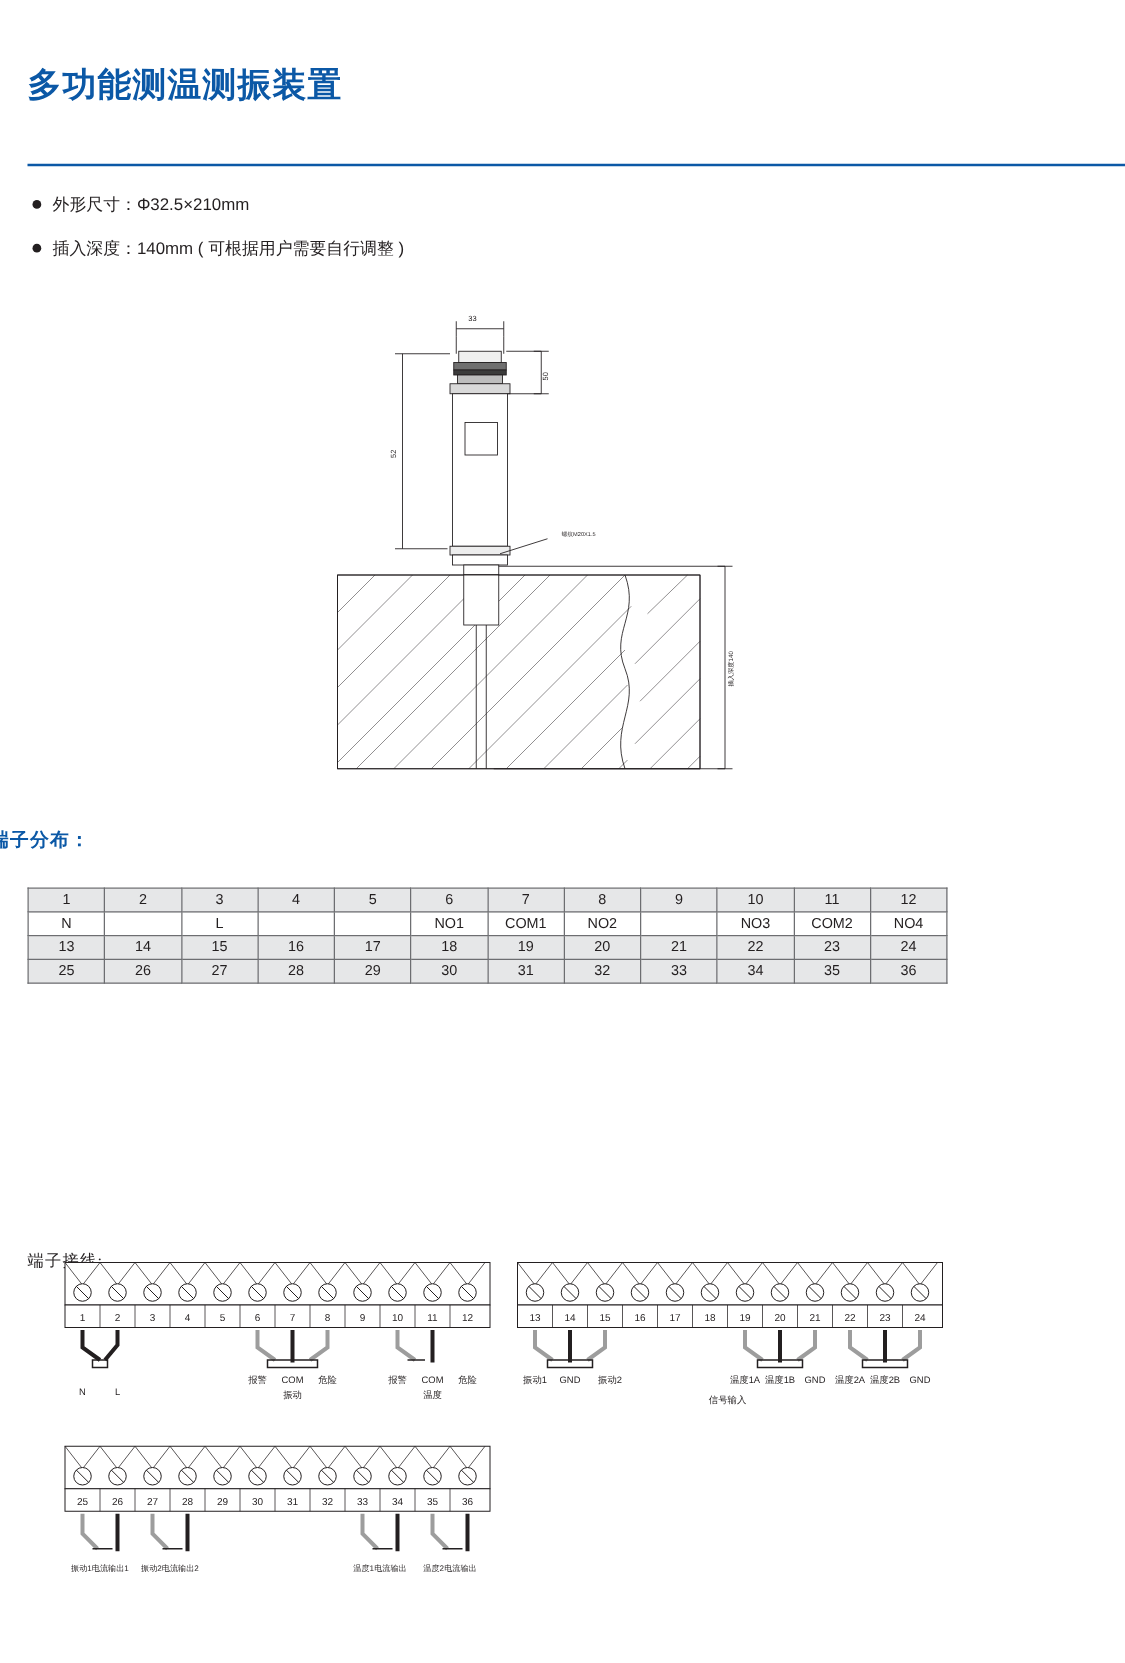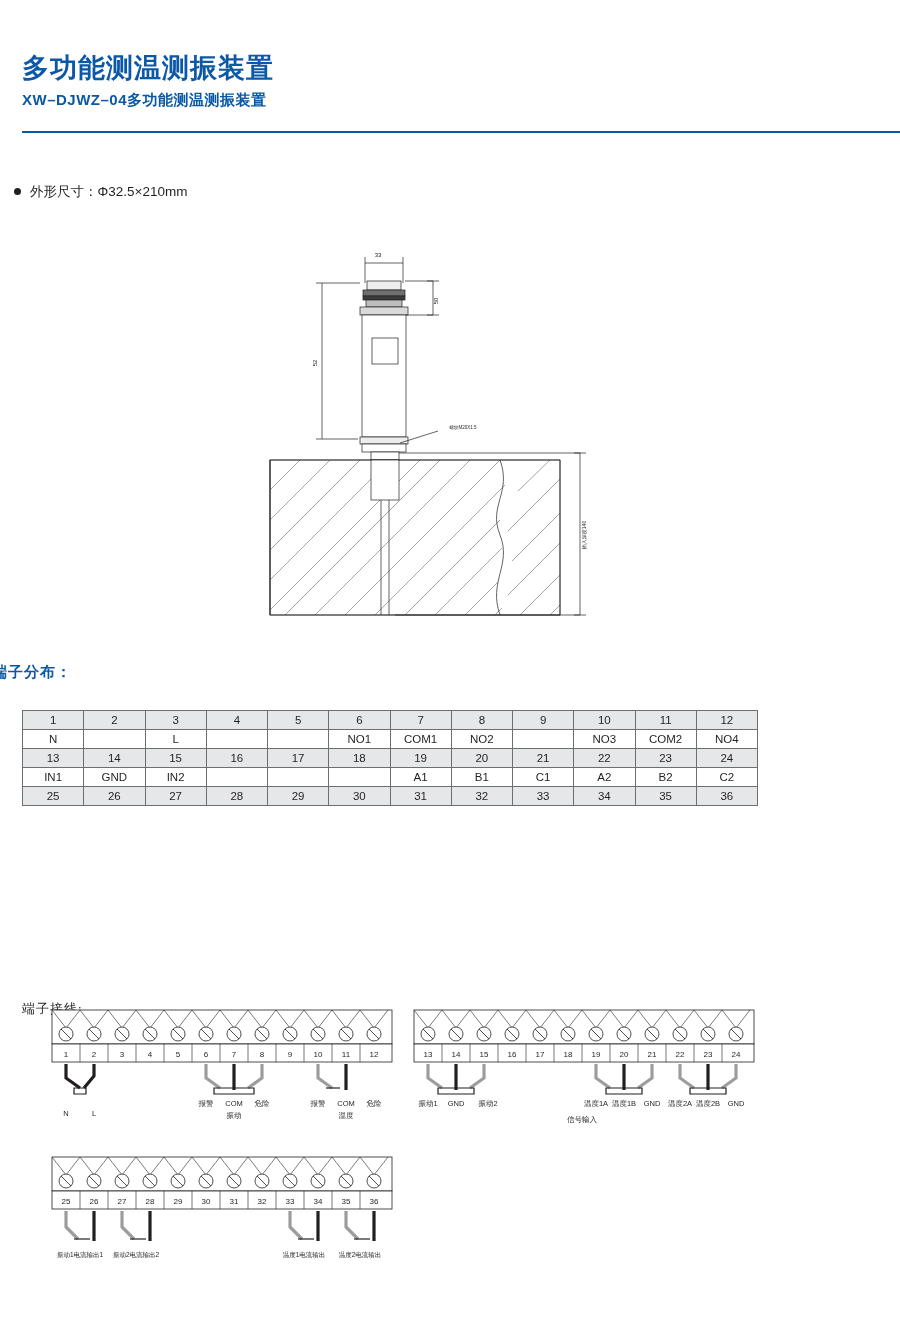--- a/index.html
+++ b/index.html
@@ -47,24 +47,23 @@
     left: 0px;
     top: 131px;
     width: 878px;
     height: 2px;
     background: #0b58a6;
   }
 
   
   .bullets {
     position: absolute;
-    left: 14px;
+    left: 26px;
     top: 155px;
     width: 700px;
-    margin-top: 28px;
   }
   .bullet {
     display: flex;
     align-items: flex-start;
     font-size: 13.5px;
     color: #231f20;
     margin-bottom: 17px;
     line-height: 1.3;
   }
   .bullet .dot {
@@ -138,28 +137,31 @@
   }
   .blk svg { display: block; }
 </style>
 </head>
 <body>
 
 <div class="page">
 
   <div class="header">
     <div class="title-main">多功能测温测振装置</div>
-    <div class="title-sub">XW–DJWZ–04多功能测温测振装置</div>
   </div>
   <div class="header-rule" style="left:22px;"></div>
 
   <div class="bullets">
     <div class="bullet">
       <span class="dot"></span>
       <span>外形尺寸：Φ32.5×210mm</span>
+    </div>
+    <div class="bullet">
+      <span class="dot"></span>
+      <span>插入深度：140mm ( 可根据用户需要自行调整 )</span>
     </div>
   </div>
 
   <div class="drawing">
     <svg width="400" height="390" viewBox="0 0 400 390">
       <g stroke="#231f20" fill="none" stroke-width="0.7">
 
         <line x1="115" y1="20" x2="153" y2="20"></line>
         <line x1="115" y1="14" x2="115" y2="26"></line>
         <line x1="153" y1="14" x2="153" y2="26"></line>
@@ -280,34 +282,20 @@
           <td>16</td>
           <td>17</td>
           <td>18</td>
           <td>19</td>
           <td>20</td>
           <td>21</td>
           <td>22</td>
           <td>23</td>
           <td>24</td>
         </tr>
-        <tr>
-          <td>IN1</td>
-          <td>GND</td>
-          <td>IN2</td>
-          <td></td>
-          <td></td>
-          <td></td>
-          <td>A1</td>
-          <td>B1</td>
-          <td>C1</td>
-          <td>A2</td>
-          <td>B2</td>
-          <td>C2</td>
-        </tr>
         <tr class="shade">
           <td>25</td>
           <td>26</td>
           <td>27</td>
           <td>28</td>
           <td>29</td>
           <td>30</td>
           <td>31</td>
           <td>32</td>
           <td>33</td>

